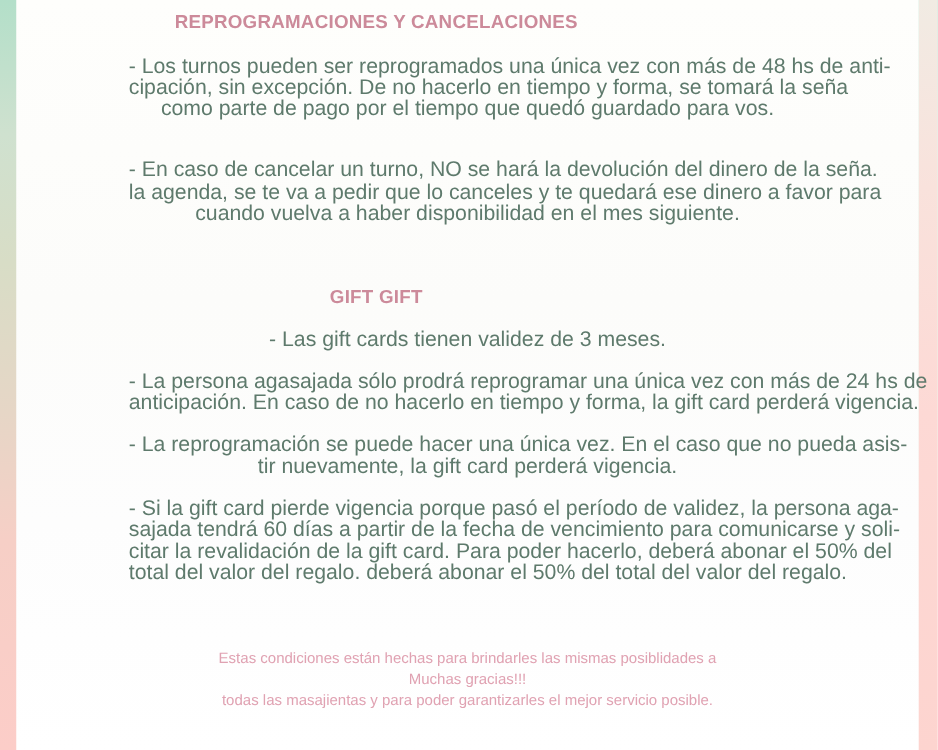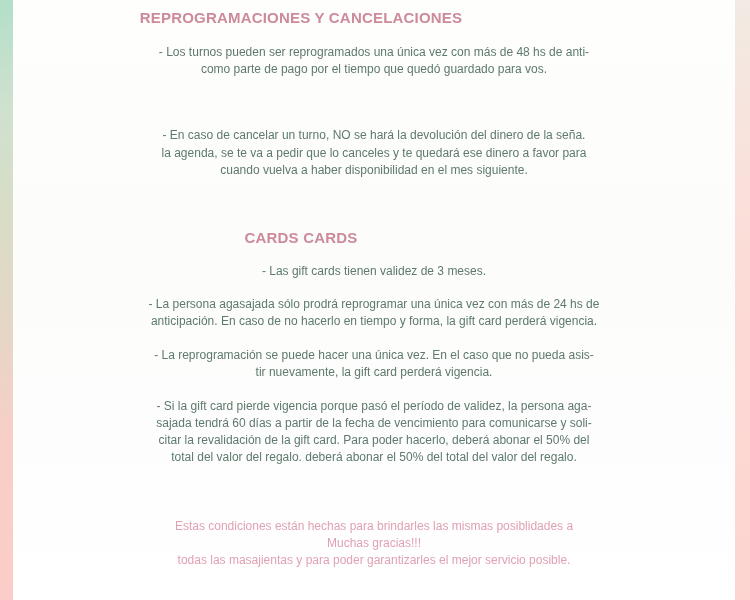--- a/index.html
+++ b/index.html
@@ -47,21 +47,21 @@
       font-size: 15px;
       letter-spacing: 0.2px;
       margin: 0;
     }
     .para {
       position: absolute;
       left: 90px;
       width: 542px;
       text-align: center;
       color: #5e7a6c;
-      font-size: 12px;
+      font-size: 17px;
       line-height: 17px;
       margin: 0;
     }
     .para .line {
       display: block;
       white-space: nowrap;
     }
     .footer-note {
       position: absolute;
       left: 90px;
@@ -82,33 +82,34 @@
 
 <div class="right-strip"></div>
 
 <div class="panel">
   <div class="content">
 
     <h2 class="section-title" style="top:9px;">REPROGRAMACIONES Y CANCELACIONES</h2>
 
     <p class="para" style="top:44px;">
       <span class="line">- Los turnos pueden ser reprogramados una única vez con más de 48 hs de anti-</span>
+      <span class="line">cipación, sin excepción. De no hacerlo en tiempo y forma, se tomará la seña</span>
       <span class="line">como parte de pago por el tiempo que quedó guardado para vos.</span>
     </p>
 
     <p class="para" style="top:127px;">
       <span class="line">- En caso de cancelar un turno, NO se hará la devolución del dinero de la seña.</span>
     </p>
 
     <p class="para" style="top:145px;">
       <span class="line">la agenda, se te va a pedir que lo canceles y te quedará ese dinero a favor para</span>
       <span class="line">cuando vuelva a haber disponibilidad en el mes siguiente.</span>
     </p>
 
-    <h2 class="section-title" style="top:229px;">CARDS CARDS</h2>
+    <h2 class="section-title" style="top:229px;">GIFT GIFT</h2>
 
     <p class="para" style="top:263px;">
       <span class="line">- Las gift cards tienen validez de 3 meses.</span>
     </p>
 
     <p class="para" style="top:296px;">
       <span class="line">- La persona agasajada sólo prodrá reprogramar una única vez con más de 24 hs de</span>
       <span class="line">anticipación. En caso de no hacerlo en tiempo y forma, la gift card perderá vigencia.</span>
     </p>
 

